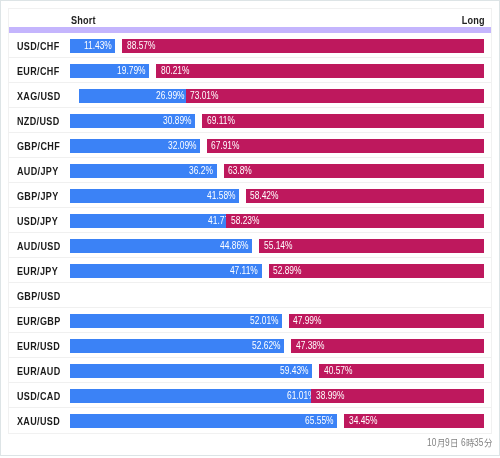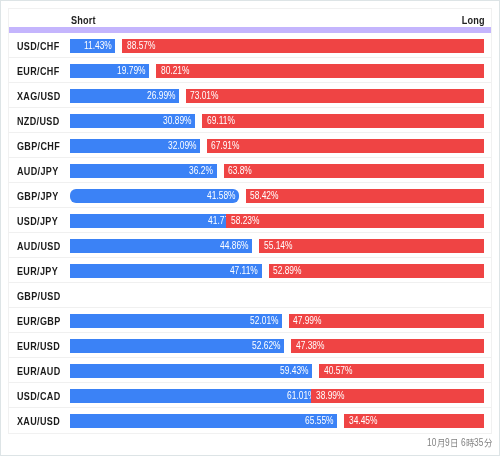--- a/index.html
+++ b/index.html
@@ -31,21 +31,21 @@
          border-bottom:1px solid #f0f0f0; }
   .row.last { border-bottom:none; }
 
   .pair { position:absolute; left:8.0px; top:1px; height:25px; line-height:25px;
           font-size:11px; font-weight:bold; color:#1a1a1a; white-space:nowrap; }
   .pair .sq { transform:scaleX(0.82); transform-origin:left center; letter-spacing:0.42px; }
 
   .track { position:absolute; left:60.7px; right:6.8px; top:5.4px; height:14.2px; }
   .bar { position:absolute; top:0; height:14.2px; box-sizing:border-box; overflow:hidden; }
   .bar.short { left:0; background:#3b82f6; }
-  .bar.long  { right:0; background:#ef4444; }
+  .bar.long  { right:0; background:#be185d; }
   .blab { position:absolute; top:0; height:14.2px; line-height:14.2px;
           font-size:10.2px; color:#fff; white-space:nowrap; }
   .blab .sq { transform:scaleX(0.825); }
   .bar.short .blab { right:3.4px; }
   .bar.long  .blab { left:4.6px; }
   .bar.short .blab .sq { transform-origin:right center; }
   .bar.long  .blab .sq { transform-origin:left center; }
 
   #footer { position:absolute; left:425.9px; top:437.1px; width:66px; height:12px;
             color:#808080; white-space:nowrap; }
@@ -81,21 +81,21 @@
               <span class="blab"><span class="sq">19.79%</span></span>
             </div>
           <div class="bar long" style="width: 327.924px;">
               <span class="blab"><span class="sq">80.21%</span></span>
             </div>
         </div>
       </div>
       <div class="row">
         <div class="pair"><span class="sq">XAG/USD</span></div>
         <div class="track">
-          <div class="bar short" style="width: 109.083px;">
+          <div class="bar short" style="width: 109.083px; margin-left: 9px;">
               <span class="blab"><span class="sq">26.99%</span></span>
             </div>
           <div class="bar long" style="width: 298.317px;">
               <span class="blab"><span class="sq">73.01%</span></span>
             </div>
         </div>
       </div>
       <div class="row">
         <div class="pair"><span class="sq">NZD/USD</span></div>
         <div class="track">
@@ -125,21 +125,21 @@
               <span class="blab"><span class="sq">36.2%</span></span>
             </div>
           <div class="bar long" style="width: 260.446px;">
               <span class="blab"><span class="sq">63.8%</span></span>
             </div>
         </div>
       </div>
       <div class="row">
         <div class="pair"><span class="sq">GBP/JPY</span></div>
         <div class="track">
-          <div class="bar short" style="width: 169.077px; border-radius: 6px;">
+          <div class="bar short" style="width: 169.077px;">
               <span class="blab"><span class="sq">41.58%</span></span>
             </div>
           <div class="bar long" style="width: 238.323px;">
               <span class="blab"><span class="sq">58.42%</span></span>
             </div>
         </div>
       </div>
       <div class="row">
         <div class="pair"><span class="sq">USD/JPY</span></div>
         <div class="track">

